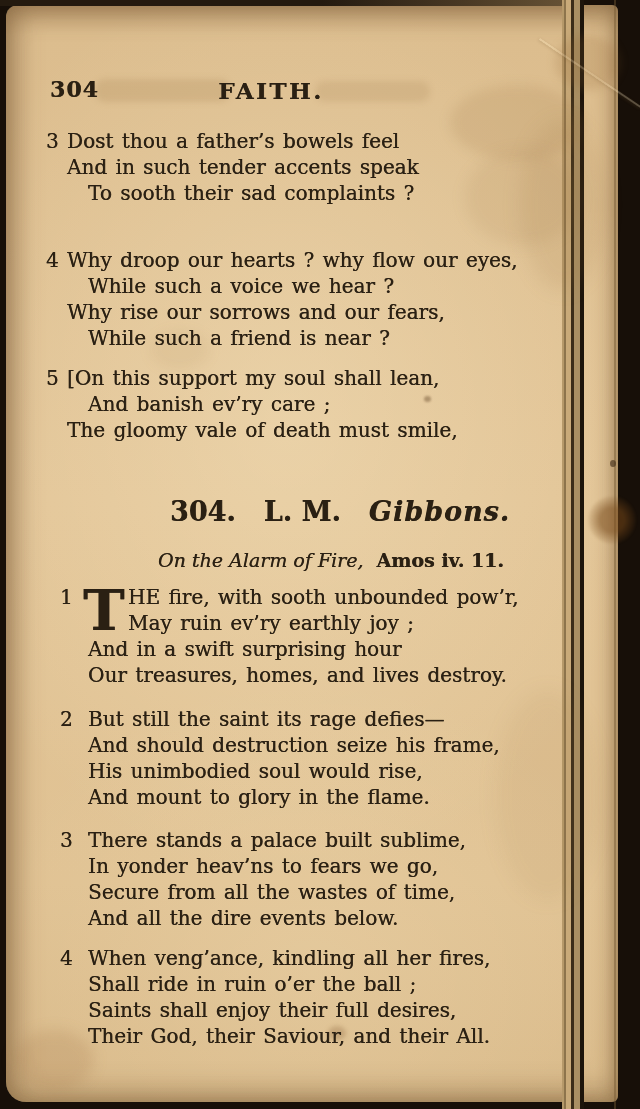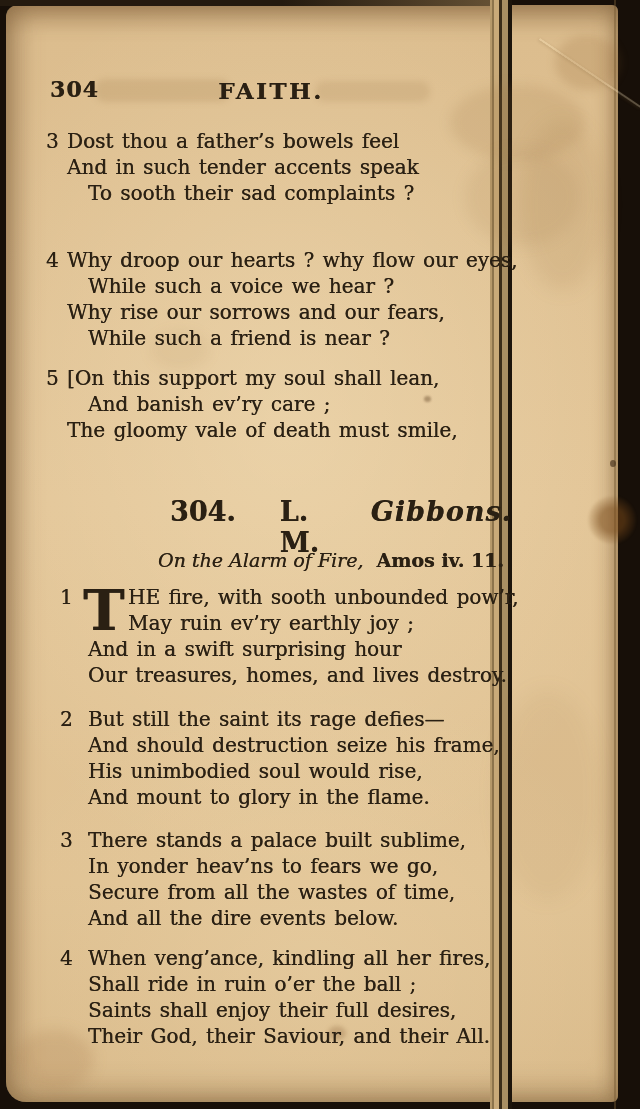--- a/index.html
+++ b/index.html
@@ -2,21 +2,21 @@
 <html><head>
 <meta charset="utf-8">
 <style>
   html,body { margin:0; padding:0; }
   body {
     width:640px; height:1109px;
     background:#170f08;
     overflow:hidden;
     font-family:"DejaVu Serif", "Liberation Serif", serif;
   }
-  .page-wrap { position:relative; width:512px; height:1109px; }
+  .page-wrap { position:relative; width:584px; height:1109px; }
 
   
   .paper {
     position:absolute; left:6px; top:5px; width:612px; height:1097px;
     border-radius:12px 6px 6px 20px;
     background:
       radial-gradient(ellipse 520px 640px at 46% 38%, rgba(255,243,210,0.30), rgba(255,243,210,0) 72%),
       radial-gradient(ellipse 480px 420px at 50% 88%, rgba(255,240,205,0.18), rgba(255,240,205,0) 70%),
       linear-gradient(180deg, #d2b183 0px, #dcbd8e 30px, #e2c496 45%, #e0c293 80%, #d9ba8a 100%),
       #dcbd8e;
@@ -91,21 +91,21 @@
   .ind { padding-left:21px; }
 
   .dropcap {
     float:left; width:45px; height:52px; margin-left:-5px;
     font-size:56px; line-height:52px; font-weight:bold;
   }
   .dc-ind { padding-left:15px; }
 
   .hymn-heading {
     position:absolute; top:496px; left:170px;
-    display:flex; gap:44px;
+    display:flex; gap:28px;
     font-size:27px; font-weight:bold;
   }
   .hymn-author { font-style:italic; letter-spacing:1px; }
 
   .subtitle { position:absolute; top:549px; left:158px; font-size:19px; white-space:nowrap; }
   .subtitle .occ { font-style:italic; }
   .subtitle .scr { margin-left:7px; font-weight:bold; }
 </style>
 </head>
 <body>

